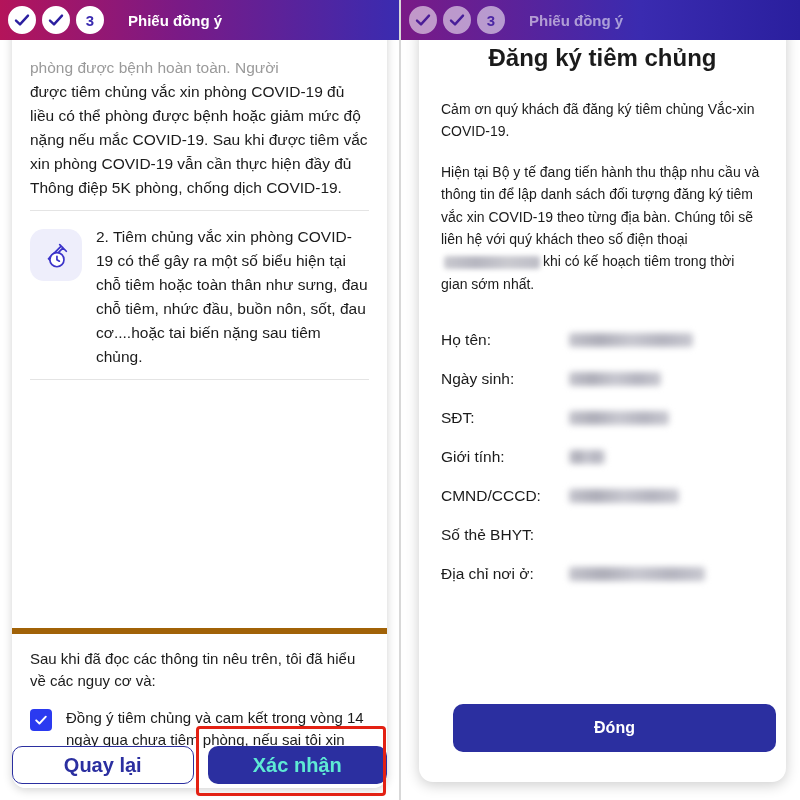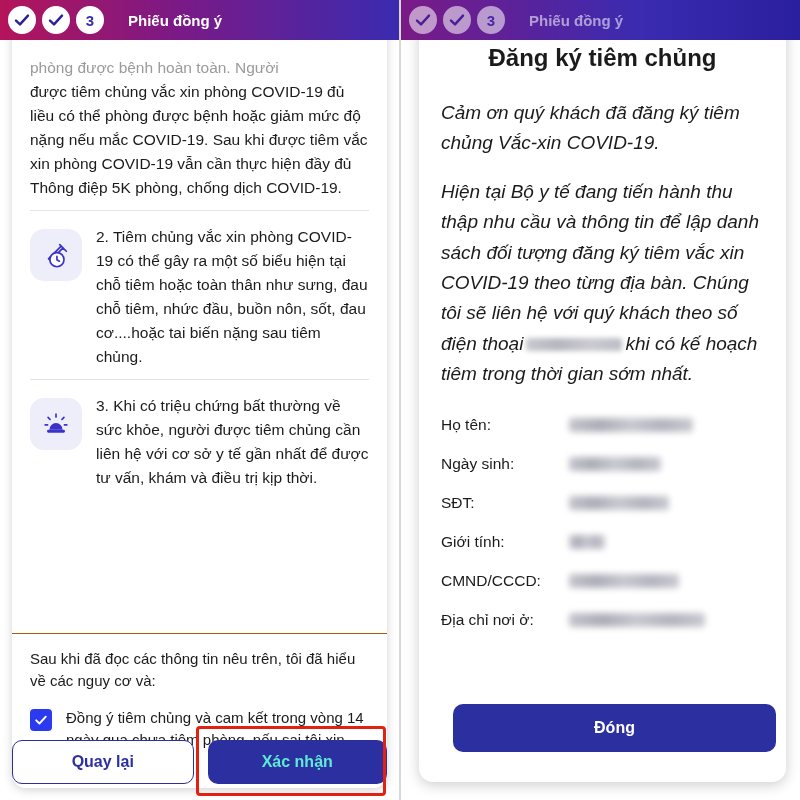--- a/index.html
+++ b/index.html
@@ -140,21 +140,21 @@
 
   
   .consent {
     position: absolute;
     left: 0;
     right: 0;
     bottom: 0;
     background: #ffffff;
     padding: 14px 18px 14px 18px;
     box-sizing: border-box;
-    border-top: 1px solid #a16207;
+    border-top: 6px solid #a16207;
   }
   .consent-lead {
     font-size: 15px;
     line-height: 1.5;
     color: #1b1b1b;
     margin-bottom: 14px;
   }
   .checkbox-row {
     display: flex;
     align-items: flex-start;
@@ -183,23 +183,23 @@
     position: absolute;
     left: 12px;
     right: 12px;
     bottom: 16px;
     display: flex;
     gap: 14px;
     z-index: 6;
   }
   .btn {
     flex: 1 1 0;
-    height: 44px;
+    height: 38px;
     border-radius: 10px;
-    font-size: 16px;
+    font-size: 20px;
     font-weight: bold;
     display: flex;
     align-items: center;
     justify-content: center;
     box-sizing: border-box;
     cursor: pointer;
     user-select: none;
   }
   .btn-outline {
     border: 1.5px solid #2b2fa0;
@@ -244,38 +244,37 @@
     overflow: hidden;
   }
   .modal-title {
     font-size: 24px;
     font-weight: bold;
     color: #1b1b1b;
     text-align: center;
     margin-bottom: 26px;
   }
   .modal-p {
-    font-size: 19px;
+    font-size: 14px;
     line-height: 1.6;
     color: #1b1b1b;
     margin: 0 0 18px 0;
-    font-style: italic;
   }
   .blur-inline {
     display: inline-block;
     vertical-align: middle;
     height: 13px;
     width: 96px;
     background: linear-gradient(90deg,#c9c9cf,#b6b6c0,#cacad0,#bdbdc6);
     filter: blur(2.6px);
     border-radius: 3px;
     margin: 0 3px;
   }
   .info-list {
-    margin-top: 26px;
+    margin-top: 36px;
   }
   .info-row {
     display: flex;
     align-items: center;
     margin-bottom: 21px;
   }
   .info-label {
     font-size: 15.5px;
     color: #1b1b1b;
     width: 128px;
@@ -349,30 +348,20 @@
               <path d="M20 5 L27 12 M23.5 8.5 L15 17 L12 20 L10 22 L8 20 L10 18 L13 15 L21.5 6.5 Z" stroke="#3b33c9" stroke-width="1.8" fill="none" stroke-linecap="round" stroke-linejoin="round"></path>
               <circle cx="17" cy="21" r="7.5" fill="#ffffff" stroke="#3b33c9" stroke-width="1.8"></circle>
               <path d="M17 17.5 L17 21 L19.6 22.6" stroke="#3b33c9" stroke-width="1.8" fill="none" stroke-linecap="round"></path>
             </svg>
           </div>
           <div class="item-text">2. Tiêm chủng vắc xin phòng COVID-19 có thể gây ra một số biểu hiện tại chỗ tiêm hoặc toàn thân như sưng, đau chỗ tiêm, nhức đầu, buồn nôn, sốt, đau cơ....hoặc tai biến nặng sau tiêm chủng.</div>
         </div>
 
         <div class="divider"></div>
 
-        <div class="item">
-          <div class="item-icon">
-            <svg viewBox="0 0 32 32">
-              <path d="M9 22 a7 7 0 0 1 14 0 Z" fill="#3b33c9"></path>
-              <rect x="6.5" y="22" width="19" height="3.2" rx="1.2" fill="#3b33c9"></rect>
-              <path d="M16 5.5 L16 8.5 M7.5 9 L9.6 11 M24.5 9 L22.4 11 M4.5 17 L7 17 M27.5 17 L25 17" stroke="#3b33c9" stroke-width="1.8" stroke-linecap="round"></path>
-            </svg>
-          </div>
-          <div class="item-text">3. Khi có triệu chứng bất thường về sức khỏe, người được tiêm chủng cần liên hệ với cơ sở y tế gần nhất để được tư vấn, khám và điều trị kịp thời.</div>
-        </div>
       </div>
 
       <div class="consent">
         <div class="consent-lead">Sau khi đã đọc các thông tin nêu trên, tôi đã hiểu về các nguy cơ và:</div>
         <div class="checkbox-row">
           <div class="checkbox">
             <svg viewBox="0 0 16 16">
               <path d="M2.5 8.4 L6.2 12 L13.5 4.2" stroke="#ffffff" stroke-width="2.2" fill="none" stroke-linecap="round" stroke-linejoin="round"></path>
             </svg>
           </div>
@@ -438,20 +427,24 @@
         <div class="info-row">
           <div class="info-label">Giới tính:</div>
           <div class="blur-val" style="width:36px"></div>
         </div>
 
         <div class="info-row">
           <div class="info-label">CMND/CCCD:</div>
           <div class="blur-val" style="width:110px"></div>
         </div>
 
+        <div class="info-row">
+          <div class="info-label">Số thẻ BHYT:</div>
+          <div class="blur-val" style="width:0px"></div>
+        </div>
 
         <div class="info-row">
           <div class="info-label">Địa chỉ nơi ở:</div>
           <div class="blur-val" style="width:136px"></div>
         </div>
       </div>
 
       <div class="modal-footer">
         <div class="btn-close">Đóng</div>
       </div>

